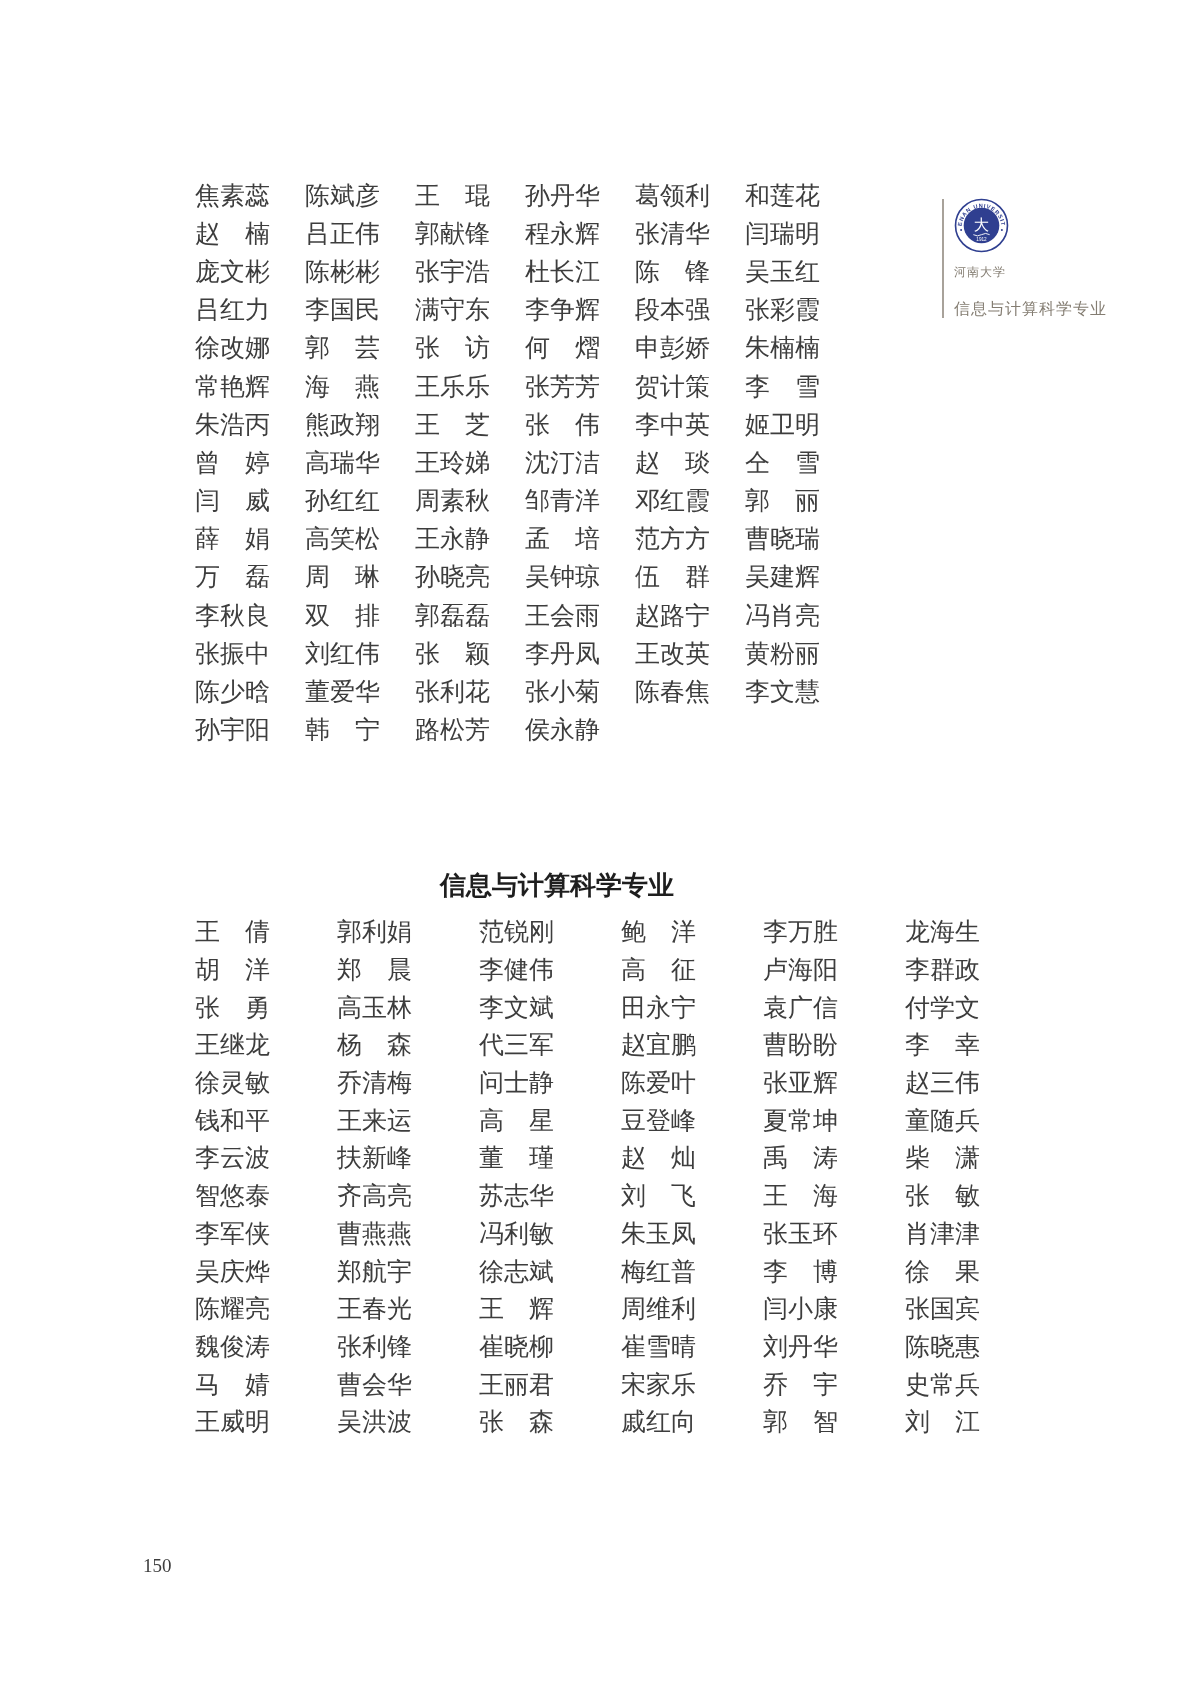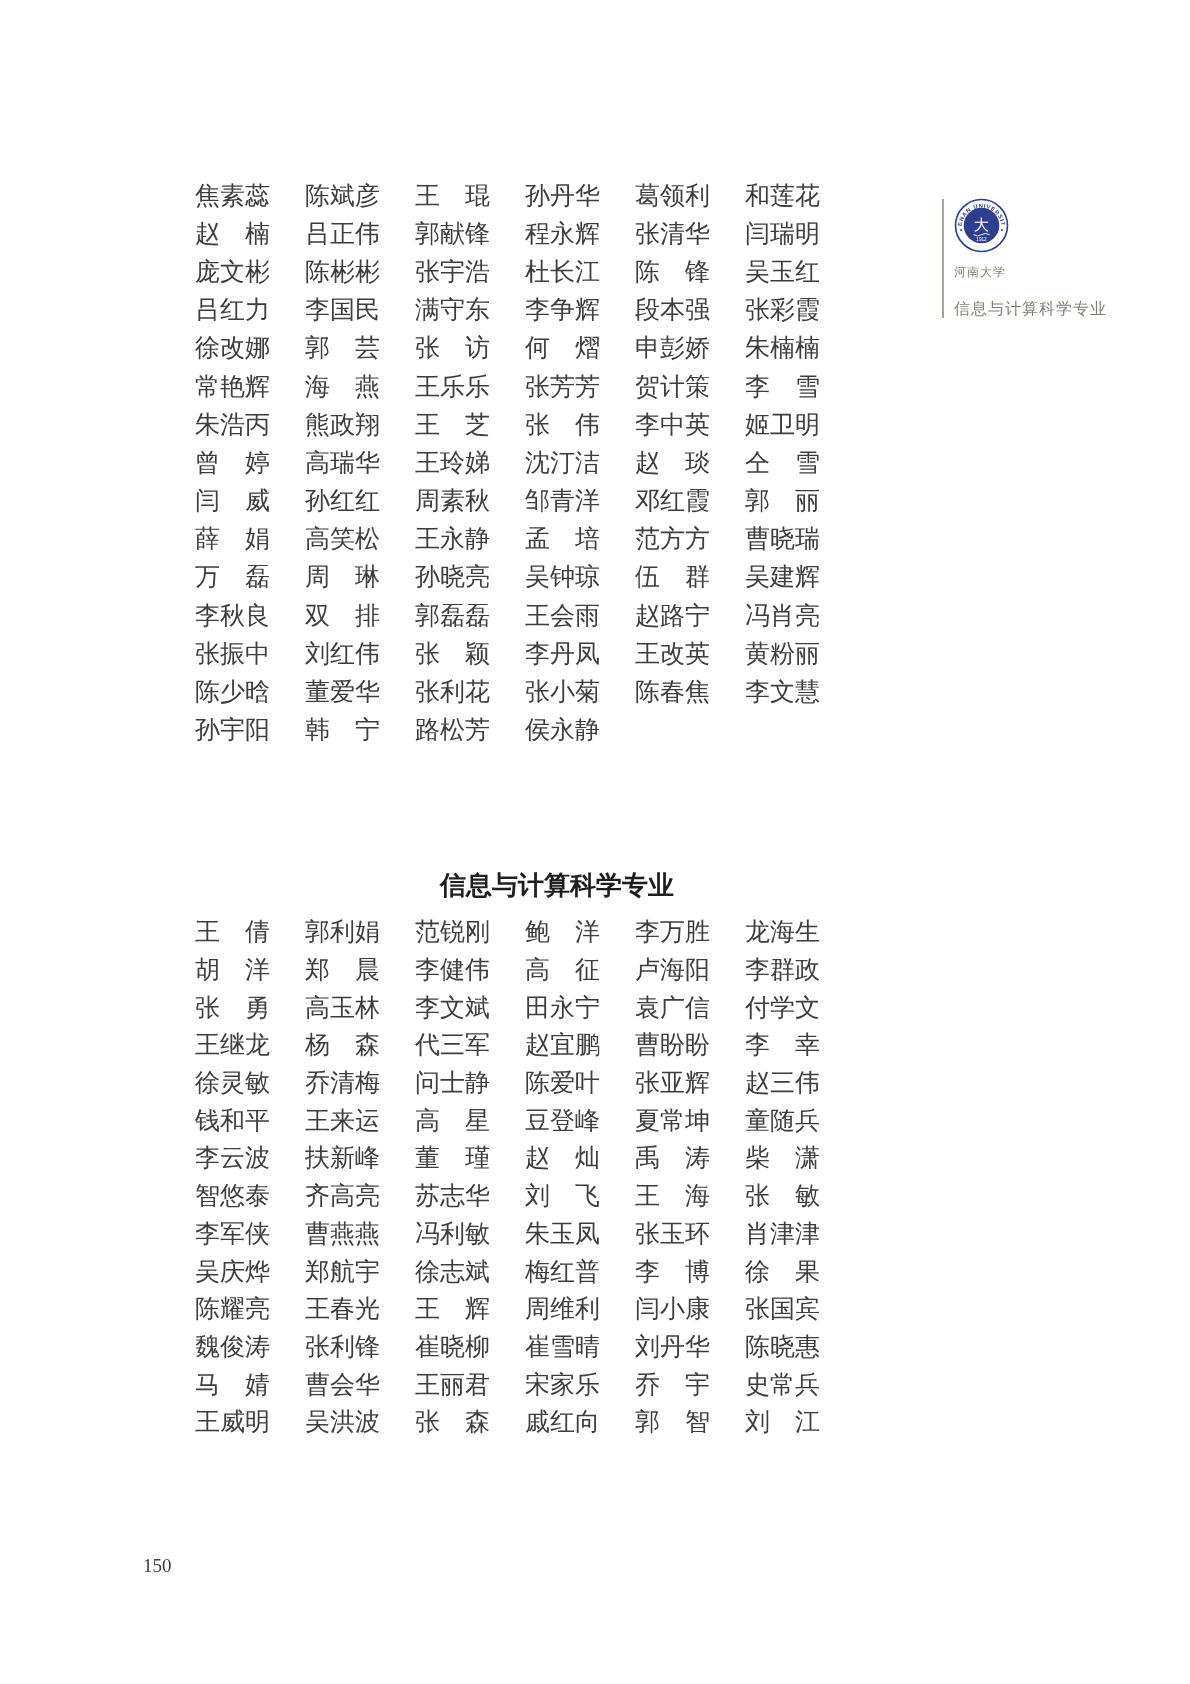--- a/index.html
+++ b/index.html
@@ -11,21 +11,21 @@
     color:#3d3d3d;
     overflow:hidden;
     margin:0 auto;
   }
   
   .grid{position:absolute;left:195px;}
   .grid1{top:176px;}
   .grid2{top:913px;}
   .name-row{display:flex;align-items:center;}
   .grid1 .name-row{height:38.2px;}
-  .grid2 .name-row{height:37.7px;}
+  .grid2 .name-row{height:37.7px;gap:32px;}
   .name-cell{
     display:inline-block;
     width:76px;
     margin-right:34px;
     font-size:25px;
     line-height:1;
     white-space:nowrap;
     color:#3d3d3d;
     letter-spacing:0;
   }

